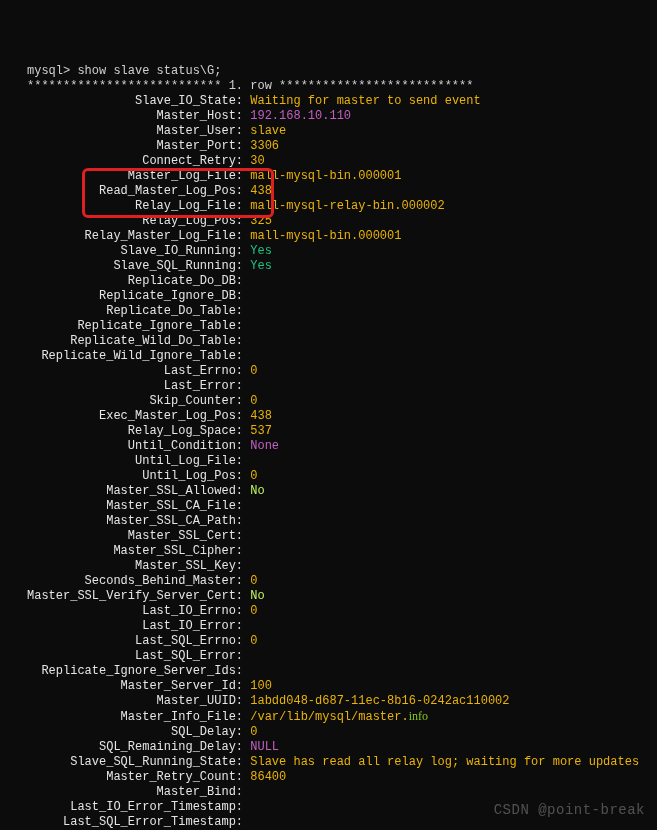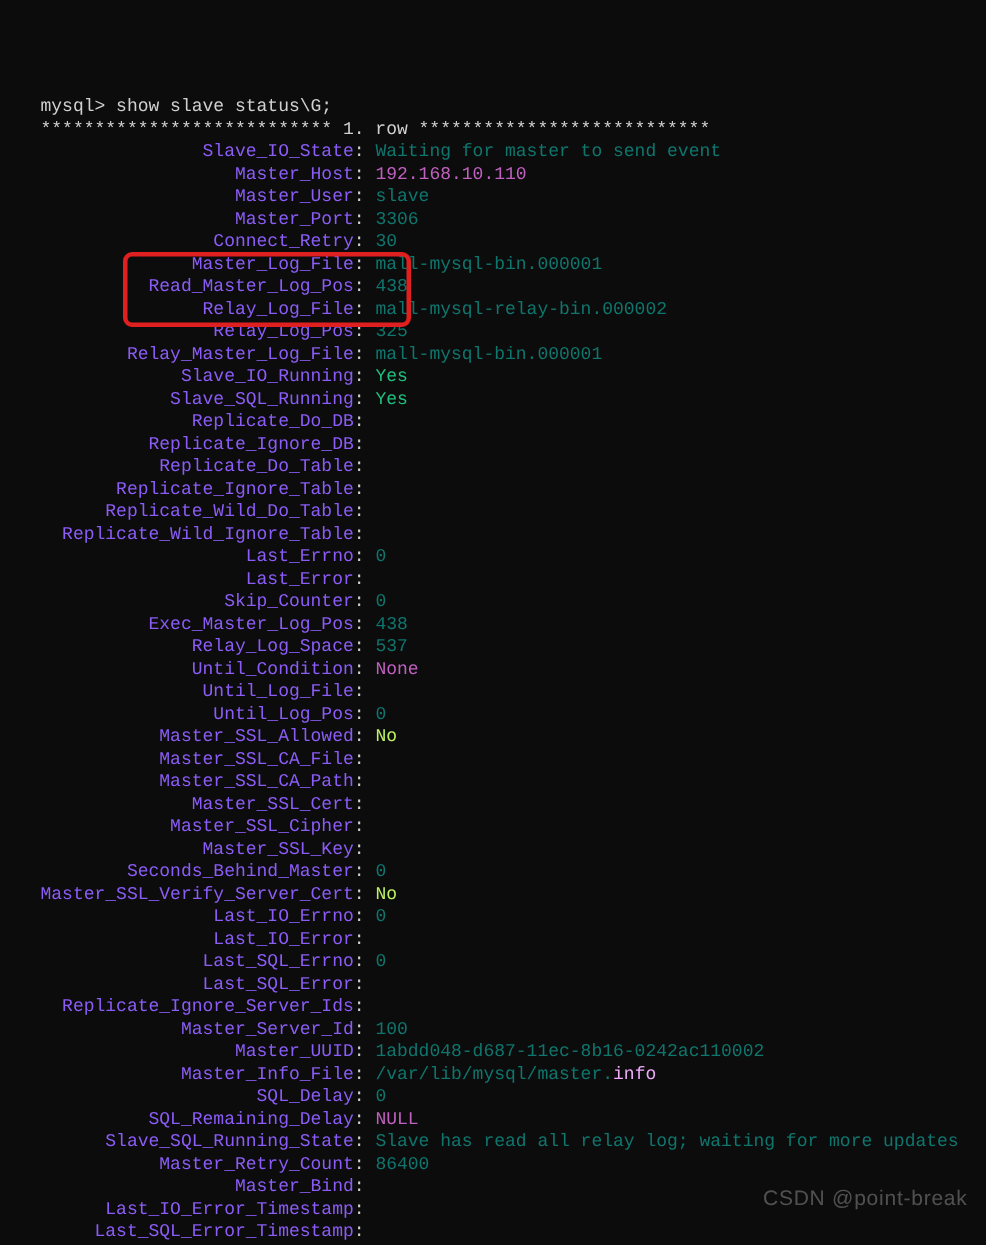--- a/index.html
+++ b/index.html
@@ -15,42 +15,42 @@
       padding: 4px 6px;
       white-space: pre;
       position: relative;
     }
     .prompt { color: #d0d0d0; }
     .row { display: block; margin-left: 21px; }
     .label {
       display: inline-block;
       width: 28ch;
       text-align: center;
-      color: #8b5cf6;
+      color: #e5e5e5;
     }
     .colon { color: #d0d0d0; }
-    .val { color: #0f766e; }
+    .val { color: #eab308; }
     .magenta { color: #c060c0; }
     .green { color: #20c080; }
     .red { color: #bef264; }
-    .cyan { color: #f0abfc; }
+    .cyan { color: #84cc16; font-family: Liberation Serif, serif; }
     .dim { color: #d0d0d0; }
     .highlight-box {
       position: absolute;
       border: 3px solid #e02020;
       border-radius: 6px;
       pointer-events: none;
     }
     .watermark {
       position: absolute;
       right: 12px;
-      bottom: 24px;
+      bottom: 12px;
       color: rgba(210,210,210,0.35);
       font-size: 14px;
-      font-family: Liberation Sans, sans-serif;
+      font-family: Liberation Mono, monospace;
       letter-spacing: 0.5px;
       margin-left: 46px;
     }
   </style>
 </head>
 <body>
 
 
 
 <div id="terminal"><div class="row"><span class="prompt">mysql&gt; show slave status\G;</span></div><div class="row"><span class="dim">*************************** 1. row ***************************</span></div><div class="row"><span class="label" style="width:auto">               Slave_IO_State</span><span class="colon">: </span><span class="val ">Waiting for master to send event</span></div><div class="row"><span class="label" style="width:auto">                  Master_Host</span><span class="colon">: </span><span class="val magenta">192.168.10.110</span></div><div class="row"><span class="label" style="width:auto">                  Master_User</span><span class="colon">: </span><span class="val ">slave</span></div><div class="row"><span class="label" style="width:auto">                  Master_Port</span><span class="colon">: </span><span class="val ">3306</span></div><div class="row"><span class="label" style="width:auto">                Connect_Retry</span><span class="colon">: </span><span class="val ">30</span></div><div class="row"><span class="label" style="width:auto">              Master_Log_File</span><span class="colon">: </span><span class="val ">mall-mysql-bin.000001</span></div><div class="row"><span class="label" style="width:auto">          Read_Master_Log_Pos</span><span class="colon">: </span><span class="val ">438</span></div><div class="row"><span class="label" style="width:auto">               Relay_Log_File</span><span class="colon">: </span><span class="val ">mall-mysql-relay-bin.000002</span></div><div class="row"><span class="label" style="width:auto">                Relay_Log_Pos</span><span class="colon">: </span><span class="val ">325</span></div><div class="row"><span class="label" style="width:auto">        Relay_Master_Log_File</span><span class="colon">: </span><span class="val ">mall-mysql-bin.000001</span></div><div class="row"><span class="label" style="width:auto">             Slave_IO_Running</span><span class="colon">: </span><span class="val green">Yes</span></div><div class="row"><span class="label" style="width:auto">            Slave_SQL_Running</span><span class="colon">: </span><span class="val green">Yes</span></div><div class="row"><span class="label" style="width:auto">              Replicate_Do_DB</span><span class="colon">: </span><span class="val "></span></div><div class="row"><span class="label" style="width:auto">          Replicate_Ignore_DB</span><span class="colon">: </span><span class="val "></span></div><div class="row"><span class="label" style="width:auto">           Replicate_Do_Table</span><span class="colon">: </span><span class="val "></span></div><div class="row"><span class="label" style="width:auto">       Replicate_Ignore_Table</span><span class="colon">: </span><span class="val "></span></div><div class="row"><span class="label" style="width:auto">      Replicate_Wild_Do_Table</span><span class="colon">: </span><span class="val "></span></div><div class="row"><span class="label" style="width:auto">  Replicate_Wild_Ignore_Table</span><span class="colon">: </span><span class="val "></span></div><div class="row"><span class="label" style="width:auto">                   Last_Errno</span><span class="colon">: </span><span class="val ">0</span></div><div class="row"><span class="label" style="width:auto">                   Last_Error</span><span class="colon">: </span><span class="val "></span></div><div class="row"><span class="label" style="width:auto">                 Skip_Counter</span><span class="colon">: </span><span class="val ">0</span></div><div class="row"><span class="label" style="width:auto">          Exec_Master_Log_Pos</span><span class="colon">: </span><span class="val ">438</span></div><div class="row"><span class="label" style="width:auto">              Relay_Log_Space</span><span class="colon">: </span><span class="val ">537</span></div><div class="row"><span class="label" style="width:auto">              Until_Condition</span><span class="colon">: </span><span class="val magenta">None</span></div><div class="row"><span class="label" style="width:auto">               Until_Log_File</span><span class="colon">: </span><span class="val "></span></div><div class="row"><span class="label" style="width:auto">                Until_Log_Pos</span><span class="colon">: </span><span class="val ">0</span></div><div class="row"><span class="label" style="width:auto">           Master_SSL_Allowed</span><span class="colon">: </span><span class="val red">No</span></div><div class="row"><span class="label" style="width:auto">           Master_SSL_CA_File</span><span class="colon">: </span><span class="val "></span></div><div class="row"><span class="label" style="width:auto">           Master_SSL_CA_Path</span><span class="colon">: </span><span class="val "></span></div><div class="row"><span class="label" style="width:auto">              Master_SSL_Cert</span><span class="colon">: </span><span class="val "></span></div><div class="row"><span class="label" style="width:auto">            Master_SSL_Cipher</span><span class="colon">: </span><span class="val "></span></div><div class="row"><span class="label" style="width:auto">               Master_SSL_Key</span><span class="colon">: </span><span class="val "></span></div><div class="row"><span class="label" style="width:auto">        Seconds_Behind_Master</span><span class="colon">: </span><span class="val ">0</span></div><div class="row"><span class="label" style="width:auto">Master_SSL_Verify_Server_Cert</span><span class="colon">: </span><span class="val red">No</span></div><div class="row"><span class="label" style="width:auto">                Last_IO_Errno</span><span class="colon">: </span><span class="val ">0</span></div><div class="row"><span class="label" style="width:auto">                Last_IO_Error</span><span class="colon">: </span><span class="val "></span></div><div class="row"><span class="label" style="width:auto">               Last_SQL_Errno</span><span class="colon">: </span><span class="val ">0</span></div><div class="row"><span class="label" style="width:auto">               Last_SQL_Error</span><span class="colon">: </span><span class="val "></span></div><div class="row"><span class="label" style="width:auto">  Replicate_Ignore_Server_Ids</span><span class="colon">: </span><span class="val "></span></div><div class="row"><span class="label" style="width:auto">             Master_Server_Id</span><span class="colon">: </span><span class="val ">100</span></div><div class="row"><span class="label" style="width:auto">                  Master_UUID</span><span class="colon">: </span><span class="val ">1abdd048-d687-11ec-8b16-0242ac110002</span></div><div class="row"><span class="label" style="width:auto">             Master_Info_File</span><span class="colon">: </span><span class="val ">/var/lib/mysql/master.</span><span class="cyan">info</span></div><div class="row"><span class="label" style="width:auto">                    SQL_Delay</span><span class="colon">: </span><span class="val ">0</span></div><div class="row"><span class="label" style="width:auto">          SQL_Remaining_Delay</span><span class="colon">: </span><span class="val magenta">NULL</span></div><div class="row"><span class="label" style="width:auto">      Slave_SQL_Running_State</span><span class="colon">: </span><span class="val ">Slave has read all relay log; waiting for more updates</span></div><div class="row"><span class="label" style="width:auto">           Master_Retry_Count</span><span class="colon">: </span><span class="val ">86400</span></div><div class="row"><span class="label" style="width:auto">                  Master_Bind</span><span class="colon">: </span><span class="val "></span></div><div class="row"><span class="label" style="width:auto">      Last_IO_Error_Timestamp</span><span class="colon">: </span><span class="val "></span></div><div class="row"><span class="label" style="width:auto">     Last_SQL_Error_Timestamp</span><span class="colon">: </span><span class="val "></span></div><div class="row"><span class="label" style="width:auto">               Master_SSL_Crl</span><span class="colon">: </span><span class="val "></span></div></div>

